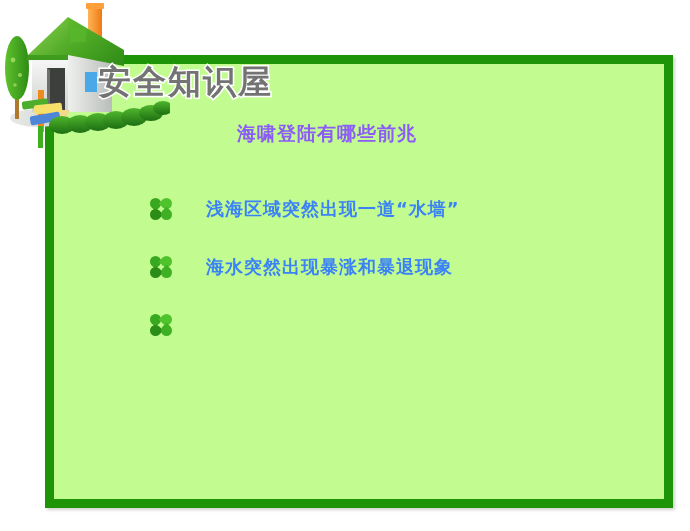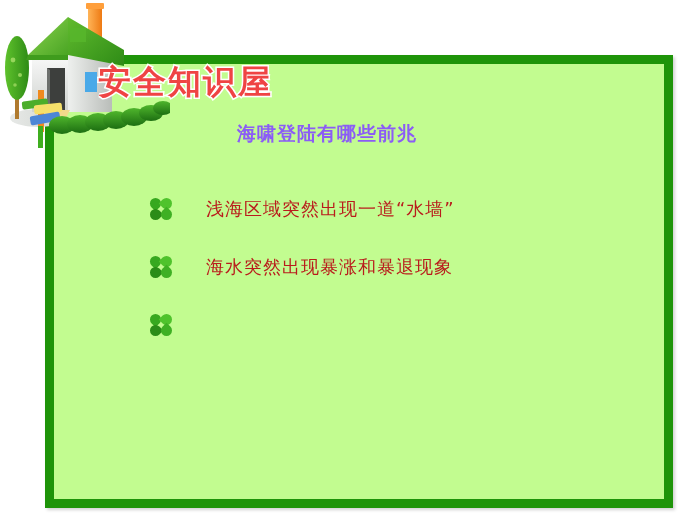--- a/index.html
+++ b/index.html
@@ -37,21 +37,21 @@
   }
 
   
   #title {
     position: absolute;
     left: 98px;
     top: 60px;
     font-size: 33px;
     font-weight: bold;
     letter-spacing: 2px;
-    color: #ef4444;
+    color: #737373;
     -webkit-text-stroke: 3px #ffffff;
     paint-order: stroke fill;
     white-space: nowrap;
     z-index: 40;
     font-family: "DejaVu Sans", "Liberation Sans", sans-serif;
   }
 
   
   #subtitle {
     position: absolute;
@@ -92,22 +92,22 @@
     border-radius: 60% 60% 60% 0;
     background: #2f9e1c;
   }
   .clover i.l1 { left: 0;   top: 0;   transform: rotate(-45deg); background:#37a81f; }
   .clover i.l2 { left: 11px;top: 0;   transform: rotate(45deg);  background:#4fc32c; }
   .clover i.l3 { left: 0;   top: 11px;transform: rotate(-135deg);background:#2b8c18; }
   .clover i.l4 { left: 11px;top: 11px;transform: rotate(135deg); background:#3fb024; }
 
   .bullet-text {
     font-size: 18px;
-    font-weight: normal;
-    color: #b91c1c;
+    font-weight: bold;
+    color: #3b82f6;
     letter-spacing: 1px;
     white-space: nowrap;
   }
 
   
   #house-illustration {
     position: absolute;
     left: 0;
     top: 0;
     width: 170px;

